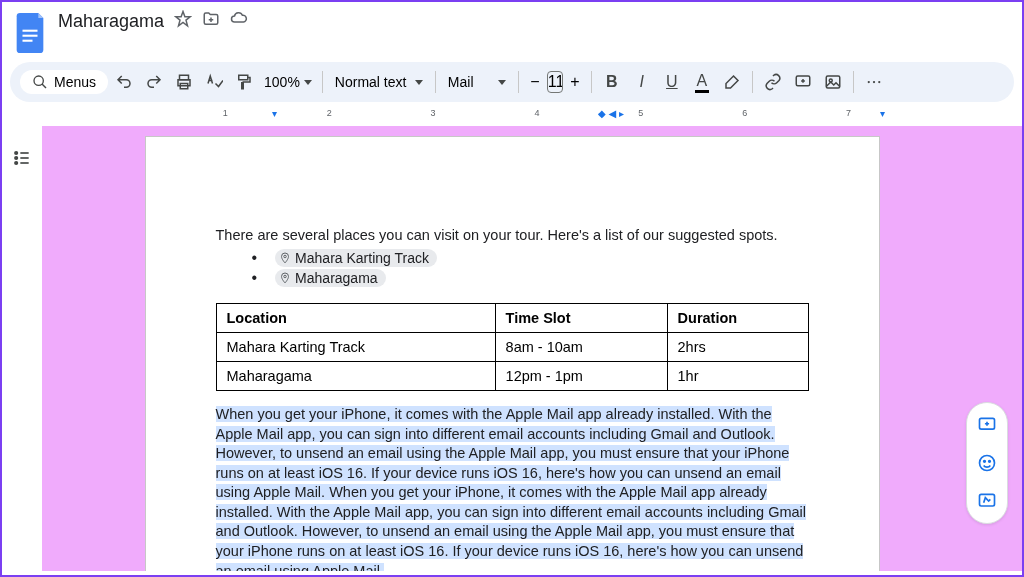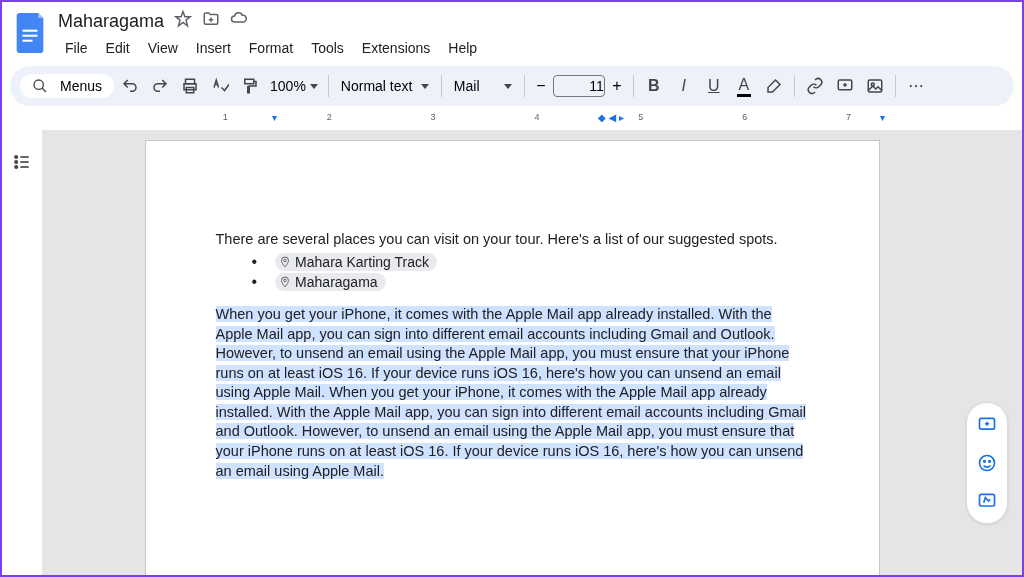--- a/index.html
+++ b/index.html
@@ -12,37 +12,37 @@
 .title-row { display: flex; align-items: center; gap: 10px; }
 .doc-title { font-size: 18px; color: #202124; }
 .title-icons { display: flex; gap: 10px; color: #5f6368; }
 .title-icons span { cursor: pointer; }
 .menu-bar { display: flex; gap: 4px; margin-top: 4px; }
 .menu-item { font-size: 14px; color: #202124; padding: 4px 7px; cursor: pointer; border-radius: 4px; }
 
 .toolbar { margin: 6px 8px; background: #edf2fa; border-radius: 24px; padding: 4px 10px; display: flex; align-items: center; gap: 2px; height: 40px; }
 .tb-btn { width: 28px; height: 28px; display: flex; align-items: center; justify-content: center; border-radius: 4px; cursor: pointer; color: #444746; }
 .tb-sep { width: 1px; height: 22px; background: #c7c7c7; margin: 0 4px; }
-.menus-btn { background: #fff; border-radius: 16px; padding: 4px 12px; display: flex; align-items: center; gap: 12px; font-size: 14px; cursor: pointer; }
+.menus-btn { background: #fff; border-radius: 16px; padding: 4px 12px; display: flex; align-items: center; gap: 6px; font-size: 14px; cursor: pointer; }
 .zoom { font-size: 14px; padding: 0 4px; display: flex; align-items: center; gap: 4px; }
 .styles-dd { font-size: 14px; width: 100px; display: flex; align-items: center; justify-content: space-between; padding: 0 6px; cursor: pointer; }
 .font-dd { font-size: 14px; width: 70px; display: flex; align-items: center; justify-content: space-between; padding: 0 6px; cursor: pointer; }
 .fontsize { display: flex; align-items: center; gap: 2px; }
-.fontsize input { width: 52px; height: 22px; text-align: right; border: 1px solid #747775; border-radius: 4px; background: transparent; font-size: 14px; }
+.fontsize input { width: 16px; height: 22px; text-align: right; border: 1px solid #747775; border-radius: 4px; background: transparent; font-size: 16px; }
 .fontsize-btn { width: 20px; height: 20px; display: flex; align-items: center; justify-content: center; cursor: pointer; }
 
 .ruler-area { position: relative; height: 18px; margin-left: 40px; }
 .ruler { position: absolute; left: 160px; right: 72px; height: 14px; font-size: 9px; color: #5f6368; }
 .ruler-tick { position: absolute; top: 0; }
 .ruler-marker { position: absolute; color: #1a73e8; font-size: 10px; }
 
 .workspace { display: flex; height: calc(100% - 128px); }
 .left-tools { width: 40px; padding-top: 18px; display: flex; justify-content: center; }
 .left-tools .tb-btn { color: #444746; }
-.doc-canvas { flex: 1; background: #e5e5e5; padding: 10px 70px 0 30px; overflow: hidden; }
+.doc-canvas { flex: 1; background: #f0abfc; padding: 10px 70px 0 30px; overflow: hidden; }
 .page { background: #fff; border: 1px solid #c7c7c7; width: 735px; margin: 0 auto; min-height: 600px; padding: 90px 70px 40px 70px; position: relative; }
 
 .intro { font-size: 14.5px; color: #202124; margin-bottom: 6px; }
 .place-list { list-style: none; padding-left: 36px; }
 .place-list li { font-size: 14.5px; color: #202124; margin: 2px 0; display: flex; align-items: center; gap: 8px; }
 .place-list li::before { content: '•'; font-size: 16px; margin-right: 10px; }
 .chip { background: #e8eaed; border-radius: 10px; padding: 1px 8px 1px 4px; display: inline-flex; align-items: center; gap: 4px; font-size: 14px; }
 .chip svg { width: 12px; height: 12px; }
 
 .doc-table { width: 100%; border-collapse: collapse; margin-top: 16px; border: 1.5px solid #000; }
@@ -78,30 +78,20 @@
               <path d="M12 2l2.5 7h7l-5.5 4.5 2 7.5-6-4.5-6 4.5 2-7.5L2.5 9h7z"></path>
             </svg></span>
         <span><svg width="18" height="18" viewBox="0 0 24 24" fill="none" stroke="#5f6368" stroke-width="2">
               <path d="M3 6a2 2 0 0 1 2-2h4l2 2h8a2 2 0 0 1 2 2v9a2 2 0 0 1-2 2H5a2 2 0 0 1-2-2z"></path>
               <path d="M12 10v6m-3-3h6"></path>
             </svg></span>
         <span><svg width="18" height="18" viewBox="0 0 24 24" fill="none" stroke="#5f6368" stroke-width="2">
               <path d="M6 16a4 4 0 0 1 0-8 5.5 5.5 0 0 1 10.5-1A4.5 4.5 0 0 1 18 16z"></path>
             </svg></span>
       </div>
-    </div>
-    <div class="menu-bar">
-      <span class="menu-item">File</span>
-      <span class="menu-item">Edit</span>
-      <span class="menu-item">View</span>
-      <span class="menu-item">Insert</span>
-      <span class="menu-item">Format</span>
-      <span class="menu-item">Tools</span>
-      <span class="menu-item">Extensions</span>
-      <span class="menu-item">Help</span>
     </div>
   </div>
 </div>
 
 <div class="toolbar">
   <div class="menus-btn">
     <svg width="16" height="16" viewBox="0 0 24 24" fill="none" stroke="#444746" stroke-width="2">
         <circle cx="10" cy="10" r="7"></circle>
         <path d="M21 21l-6-6"></path>
       </svg>
@@ -246,20 +236,41 @@
           <li>
             <span class="chip">
               <svg viewBox="0 0 24 24" fill="none" stroke="#5f6368" stroke-width="2">
                 <path d="M12 2a7 7 0 0 1 7 7c0 5-7 13-7 13S5 14 5 9a7 7 0 0 1 7-7z"></path>
                 <circle cx="12" cy="9" r="2.5"></circle>
               </svg>
               <span>Maharagama</span>
             </span>
           </li>
         </ul>
+      <table class="doc-table">
+        <thead>
+            <tr id="thead-row">
+              <th>Location</th>
+              <th>Time Slot</th>
+              <th>Duration</th>
+            </tr>
+          </thead>
+        <tbody id="tbody">
+            <tr>
+              <td>Mahara Karting Track</td>
+              <td>8am - 10am</td>
+              <td>2hrs</td>
+            </tr>
+            <tr>
+              <td>Maharagama</td>
+              <td>12pm - 1pm</td>
+              <td>1hr</td>
+            </tr>
+          </tbody>
+      </table>
       <p class="para"><span class="sel">When you get your iPhone, it comes with the Apple Mail app already installed. With the Apple Mail app, you can sign into different email accounts including Gmail and Outlook. However, to unsend an email using the Apple Mail app, you must ensure that your iPhone runs on at least iOS 16. If your device runs iOS 16, here's how you can unsend an email using Apple Mail. When you get your iPhone, it comes with the Apple Mail app already installed. With the Apple Mail app, you can sign into different email accounts                            including Gmail and Outlook. However, to unsend an email using the Apple Mail app, you must ensure that your iPhone runs on at least iOS 16. If your device runs iOS 16, here's how you can unsend an email using Apple Mail.</span></p>
     </div>
   </div>
 </div>
 
 <div class="side-tools">
   <div class="side-btn">
       <svg width="20" height="20" viewBox="0 0 24 24" fill="none" stroke="#1a73e8" stroke-width="2">
         <rect x="3" y="4" width="18" height="13" rx="2"></rect>
         <path d="M12 8v5M9.5 10.5h5"></path>

